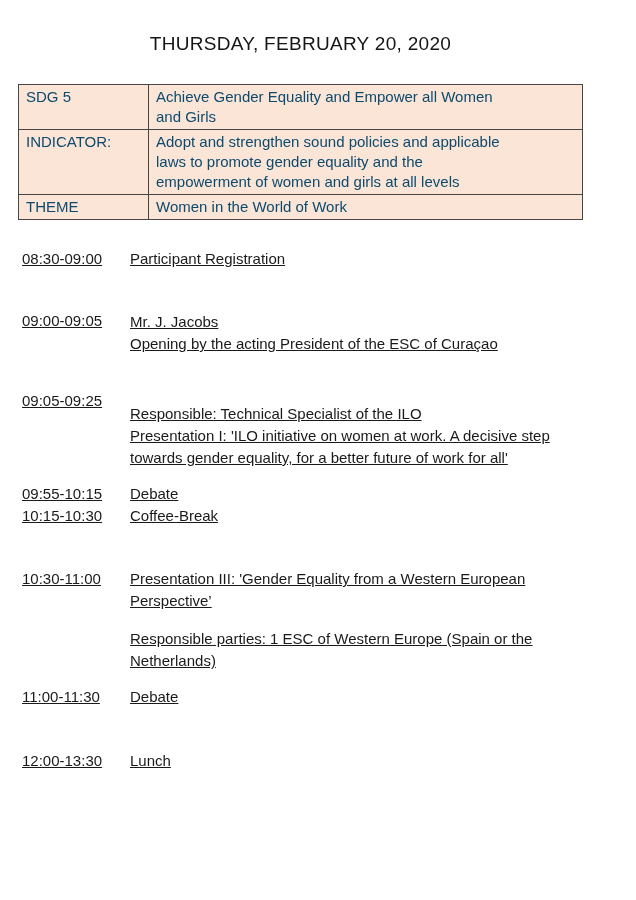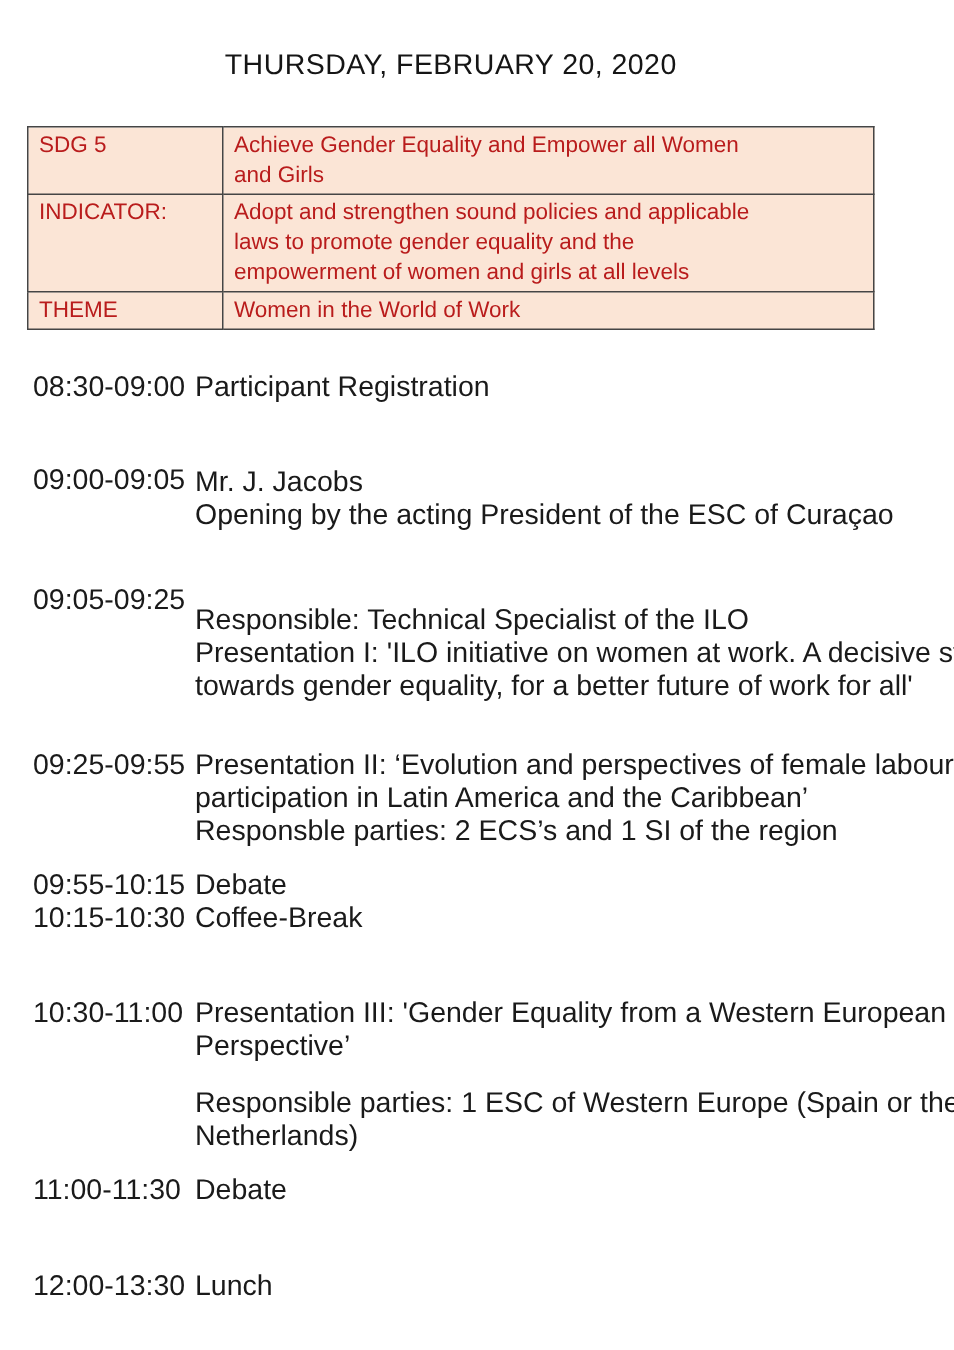--- a/index.html
+++ b/index.html
@@ -35,28 +35,29 @@
     table-layout: fixed;
   }
   table.info-table td {
     border: 1px solid var(--table-border, #454545);
     background: var(--table-fill, #FBE5D6);
     font-size: 15px;
     line-height: 20px;
     padding: 2px 7px;
     vertical-align: top;
     white-space: pre-line;
-    color: #b91c1c;
+    color: #0c4a6e;
   }
   table.info-table td.label {
     width: 115px;
   }
   .schedule {
-    font-size: 19px;
+    font-size: 15px;
     line-height: 22px;
+    text-decoration: underline;
   }
   .item {
     display: flex;
     align-items: flex-start;
   }
   .time {
     width: 108px;
     flex-shrink: 0;
     padding-left: 4px;
     white-space: nowrap;
@@ -116,28 +117,20 @@
 
     <div class="item" style="margin-top:35px">
       <div class="time">09:05-09:25</div>
       <div class="desc">
         <p style="margin-top:13px">Responsible: Technical Specialist of the ILO</p>
         <p>Presentation I: 'ILO initiative on women at work. A decisive step
 towards gender equality, for a better future of work for all'</p>
       </div>
     </div>
 
-    <div class="item" style="margin-top:31px">
-      <div class="time">09:25-09:55</div>
-      <div class="desc">
-        <p>Presentation II: ‘Evolution and perspectives of female labour
-participation in Latin America and the Caribbean’</p>
-        <p style="margin-top:0">Responsble parties: 2 ECS’s and 1 SI of the region</p>
-      </div>
-    </div>
 
     <div class="item" style="margin-top:14px">
       <div class="time">09:55-10:15</div>
       <div class="desc">
         <p>Debate</p>
       </div>
     </div>
 
     <div class="item" style="">
       <div class="time">10:15-10:30</div>

